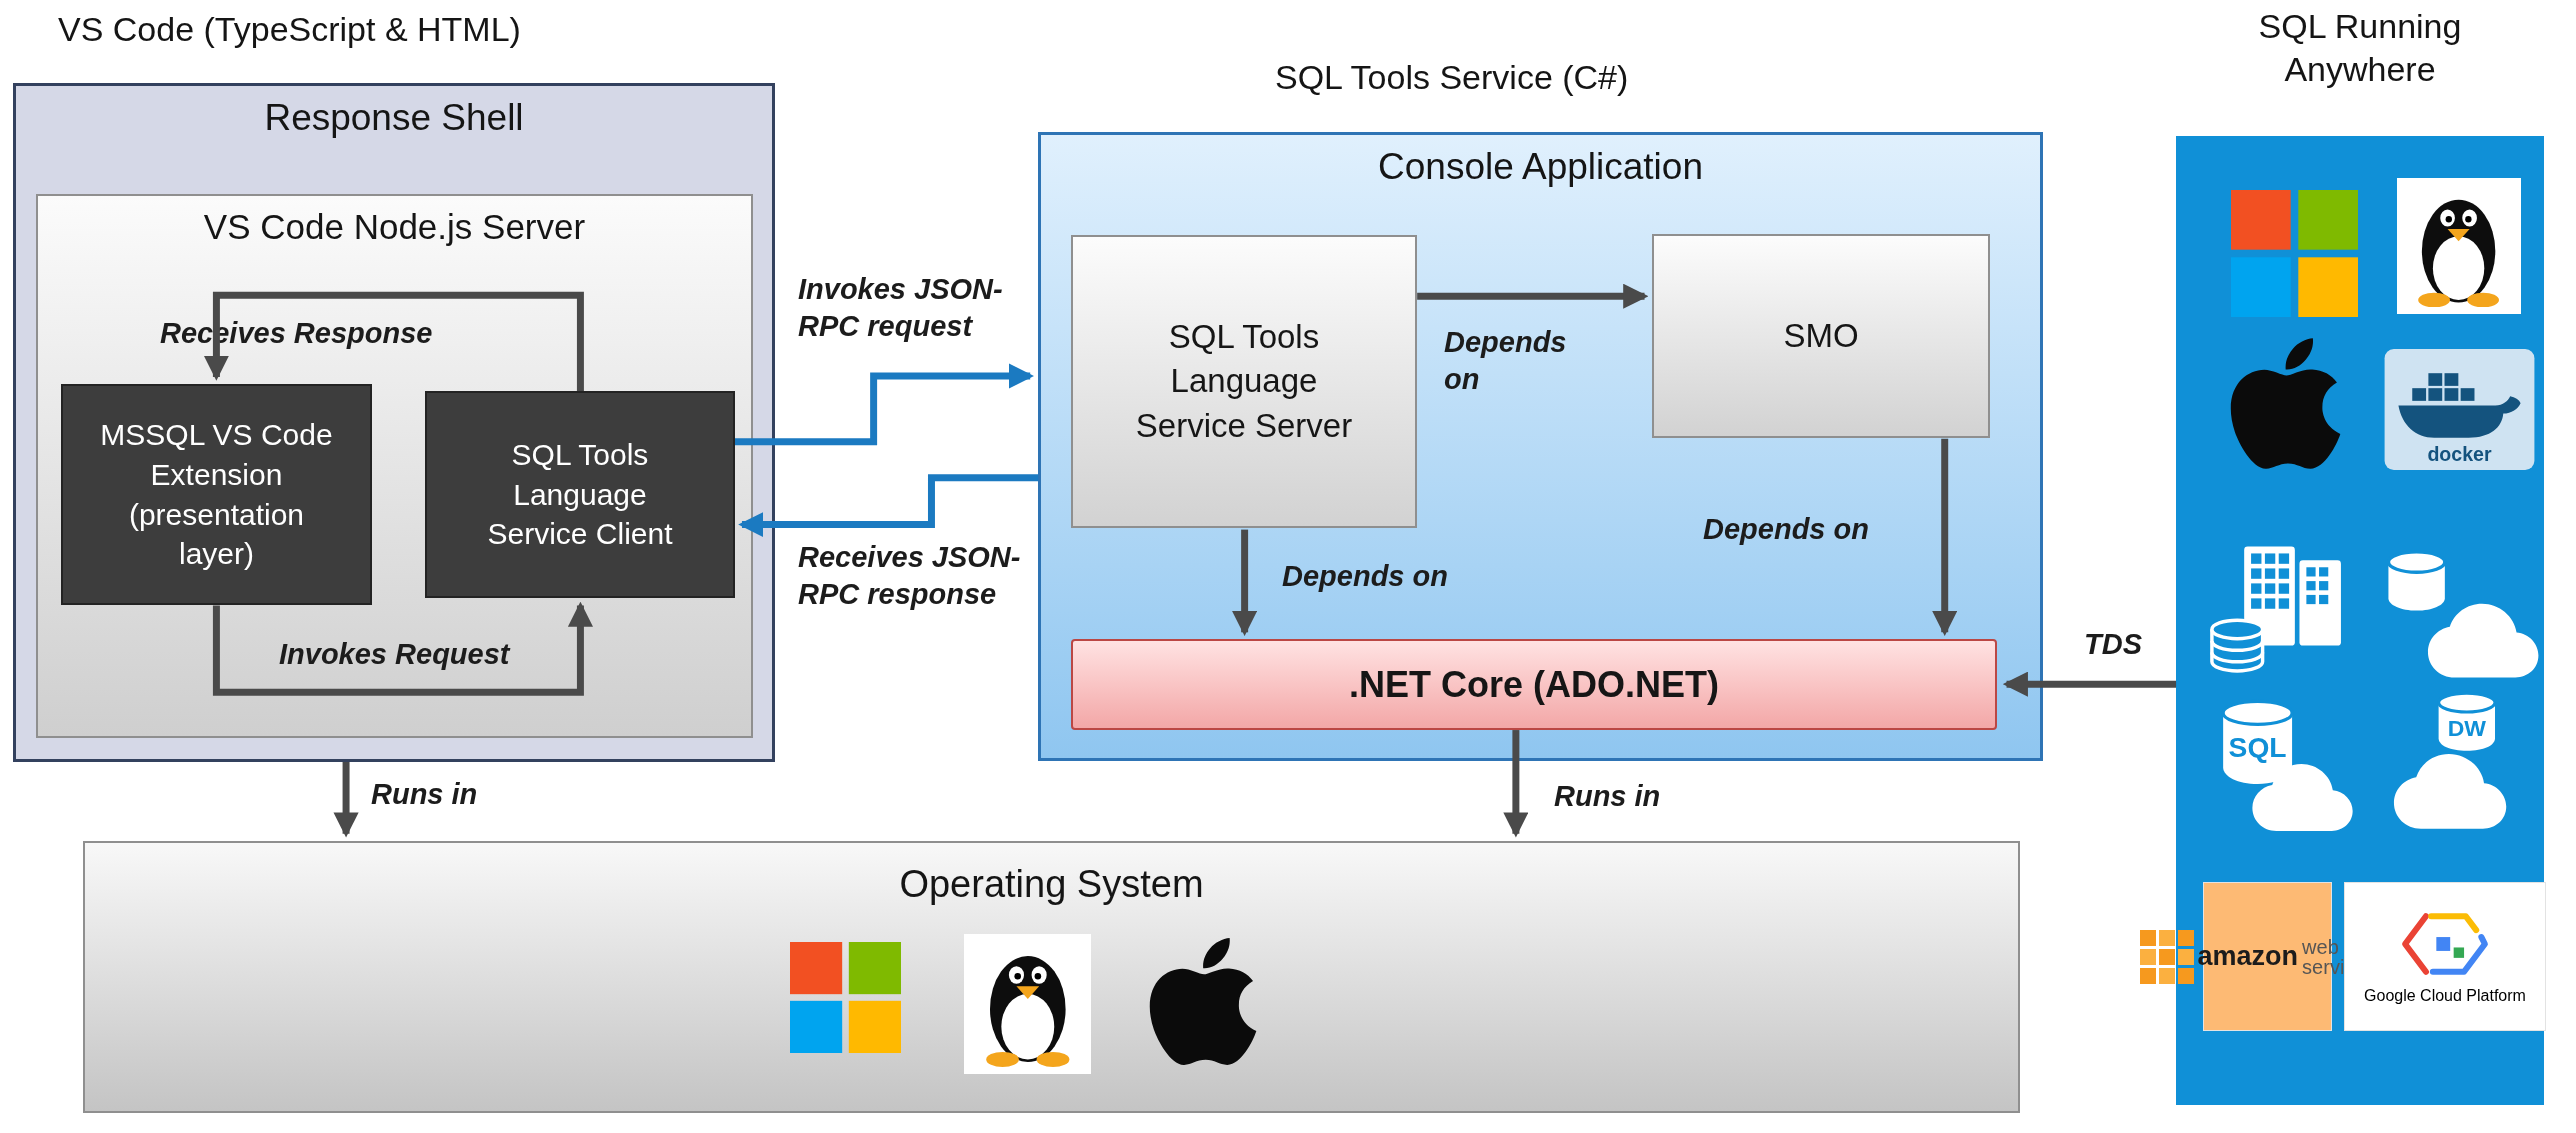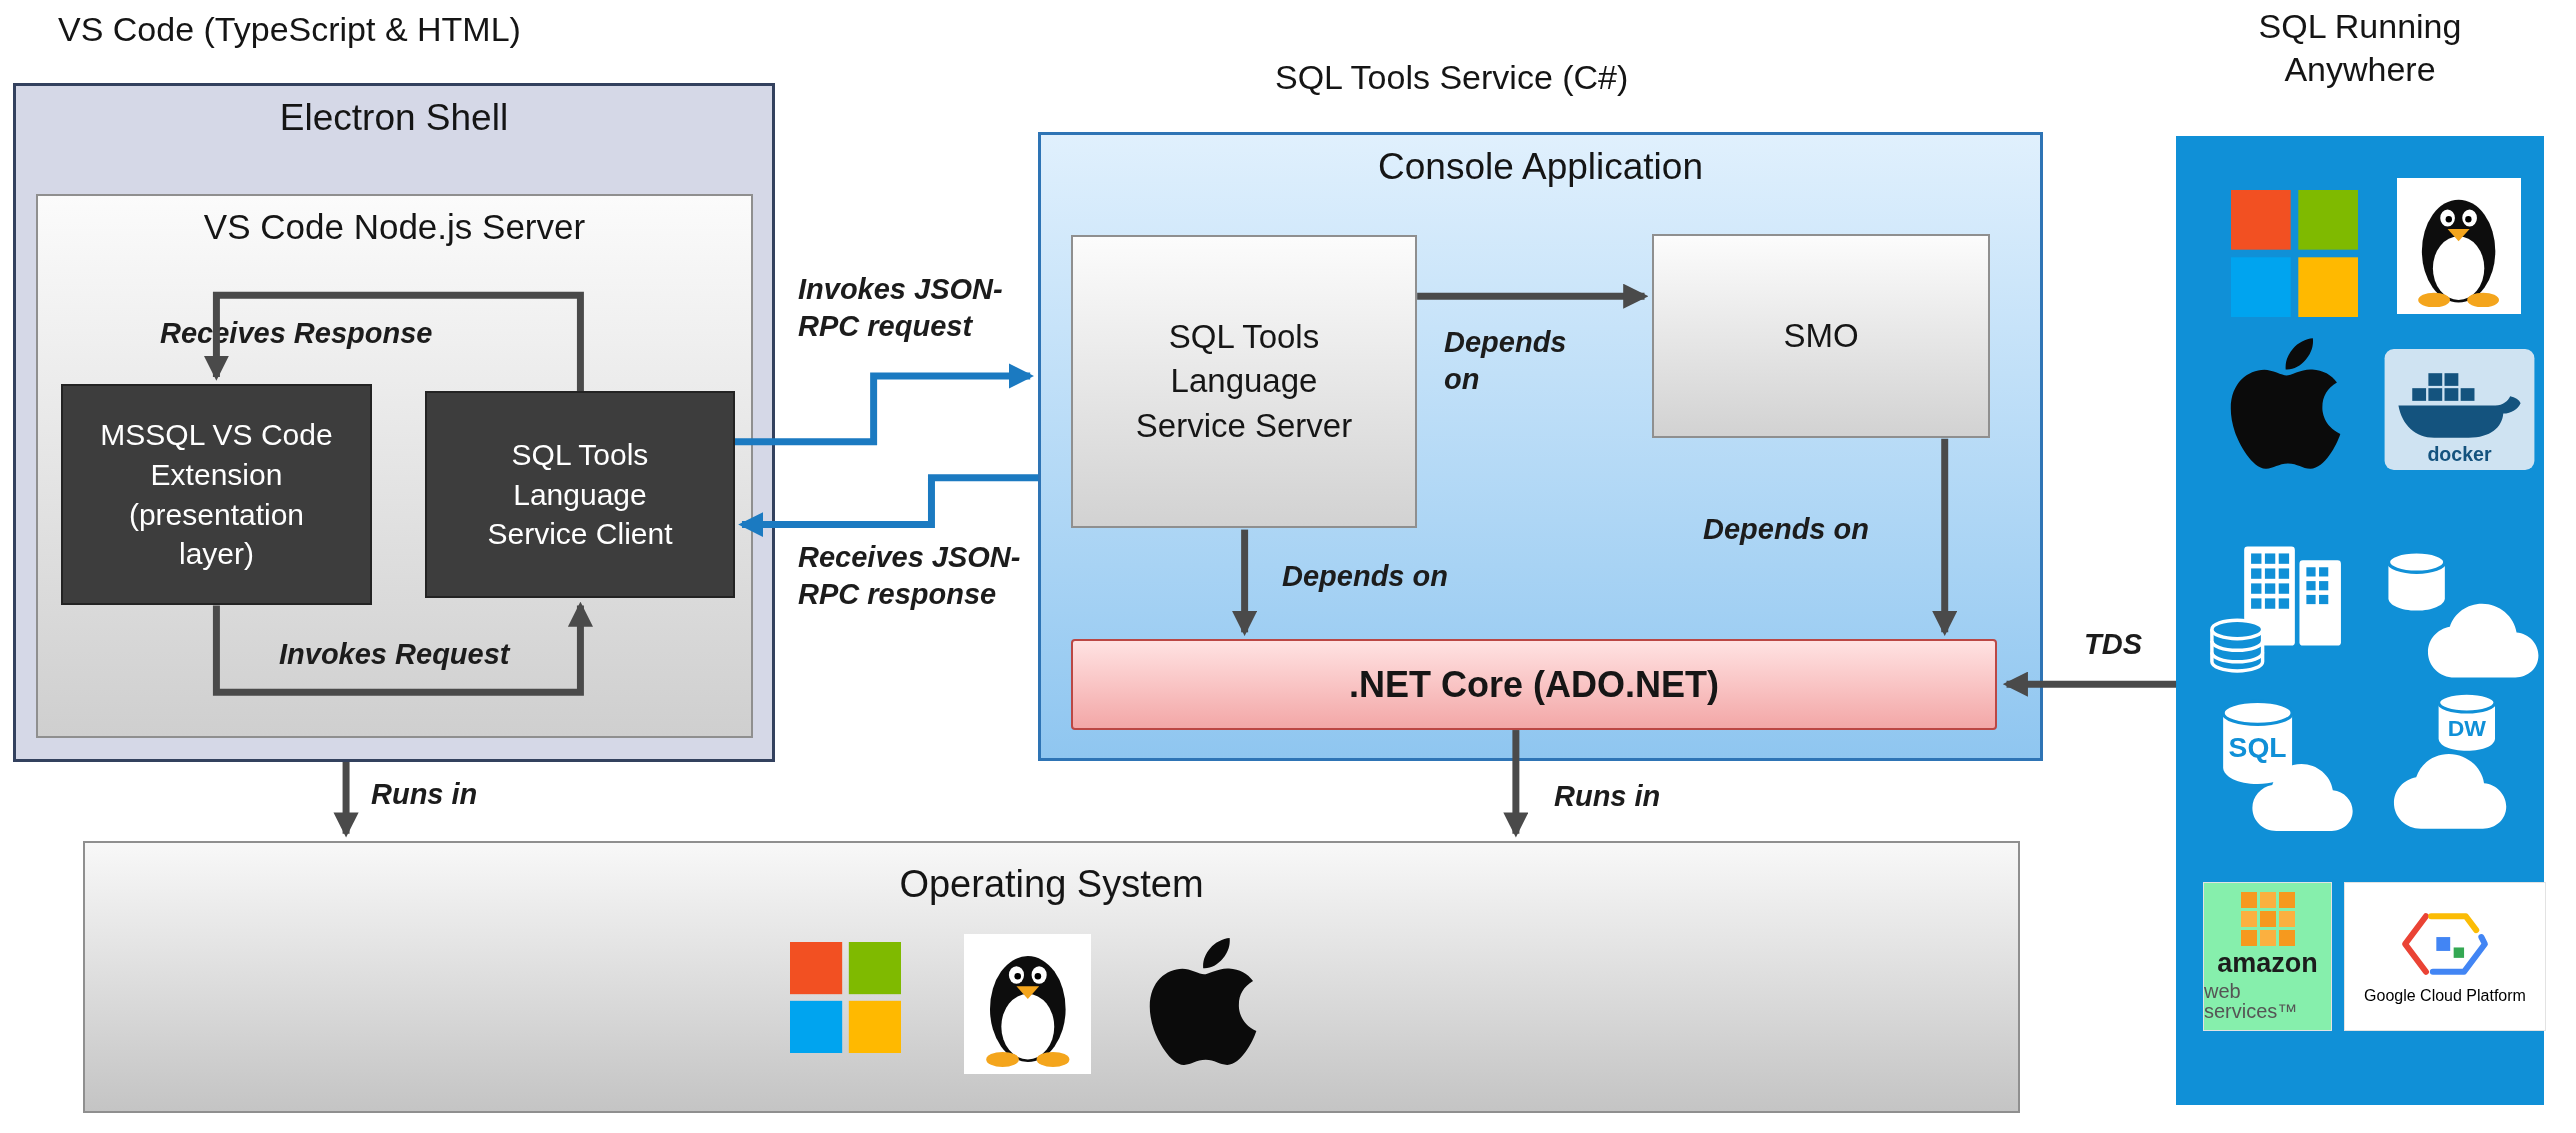--- a/index.html
+++ b/index.html
@@ -20,21 +20,21 @@
   .electron-box { position:absolute; background:#d5d8e7; border:3px solid #33415e; }
   .nodeserver-box { position:absolute; background:linear-gradient(#fbfbfb,#cfcfcf); border:2px solid #8f8f8f; }
   .console-box { position:absolute; background:linear-gradient(#e0f0fd,#8fc6f0); border:3px solid #2e74b5; }
   .dotnet-box { position:absolute; background:linear-gradient(#ffe2e2,#f3a7a7); border:2px solid #bb4744;
                 border-radius:4px; display:flex; align-items:center; justify-content:center; font-size:36px; color:#161616;font-weight:bold; }
   .os-box { position:absolute; background:linear-gradient(#f8f8f8,#c4c4c4); border:2px solid #8f8f8f; }
   .blue-panel { position:absolute; background:#1090d7; }
   .icon-cell { position:absolute; display:flex; align-items:center; justify-content:center;text-align:right; }
   .icon-cell svg { width:100%; height:100%; }
   .white-tile { background:#fff; display:flex; align-items:center; justify-content:center; }
-  .aws-tile { position:absolute; background:#86efac; border:1px solid #e3e3e3; display:flex; flex-direction:column;
+  .aws-tile { position:absolute; background:#fdba74; border:1px solid #e3e3e3; display:flex; flex-direction:row;
               align-items:center; justify-content:center; gap:4px; }
   .aws-cubes { display:grid; grid-template-columns:repeat(3,16px); grid-auto-rows:16px; gap:3px; }
   .aws-cubes span { background:#f6991e; display:block; }
   .aws-cubes span:nth-child(2n) { background:#fbb040; }
   .aws-name { font-size:27px; font-weight:bold; color:#1c1c1c; line-height:1; }
   .aws-sub { font-size:20px; color:#555; line-height:1; }
   .gcp-tile { position:absolute; background:#fff; border:1px solid #e3e3e3; display:flex; flex-direction:column;
               align-items:center; justify-content:center; gap:8px; }
   .gcp-name { font-size:16px; color:#000000; }
   .arrows { position:absolute; left:0; top:0; pointer-events:none; }
@@ -45,21 +45,21 @@
 <body>
 
 <div id="canvas">
 
   <div class="abs sec-title" style="left:58px;top:10px">VS Code (TypeScript &amp; HTML)</div>
   <div class="abs sec-title" style="left:1275px;top:58px">SQL Tools Service (C#)</div>
   <div class="abs sec-title" style="left:2176px;top:5px;width:368px;text-align:center;line-height:1.25">SQL Running
 Anywhere</div>
 
   <div class="electron-box" style="left:13px;top:83px;width:762px;height:679px"></div>
-  <div class="box-title" style="left:13px;top:97px;width:762px">Electron Shell</div>
+  <div class="box-title" style="left:13px;top:97px;width:762px">Response Shell</div>
 
   <div class="nodeserver-box" style="left:36px;top:194px;width:717px;height:544px"></div>
   <div class="box-title" style="left:36px;top:207px;width:717px;font-size:35px">VS Code Node.js Server</div>
 
   <div class="dark-box" style="left:61px;top:384px;width:311px;height:221px">MSSQL VS Code
 Extension
 (presentation
 layer)</div>
   <div class="dark-box" style="left:425px;top:391px;width:310px;height:207px">SQL Tools
 Language

